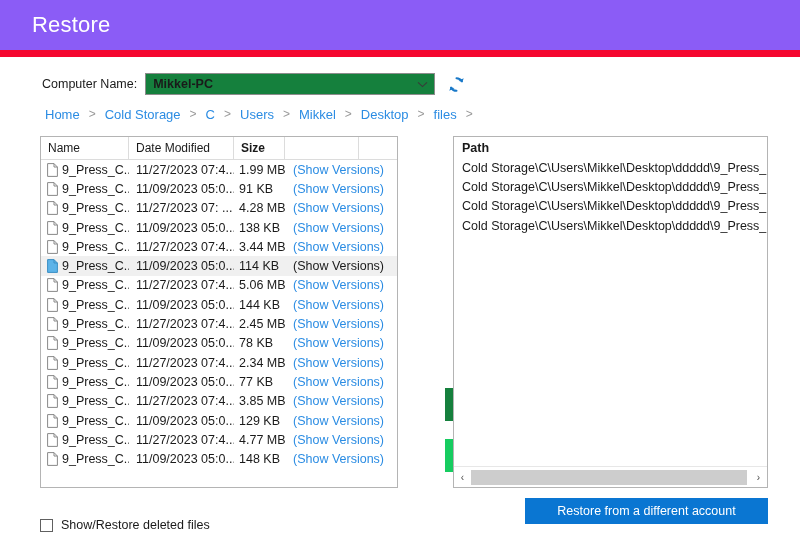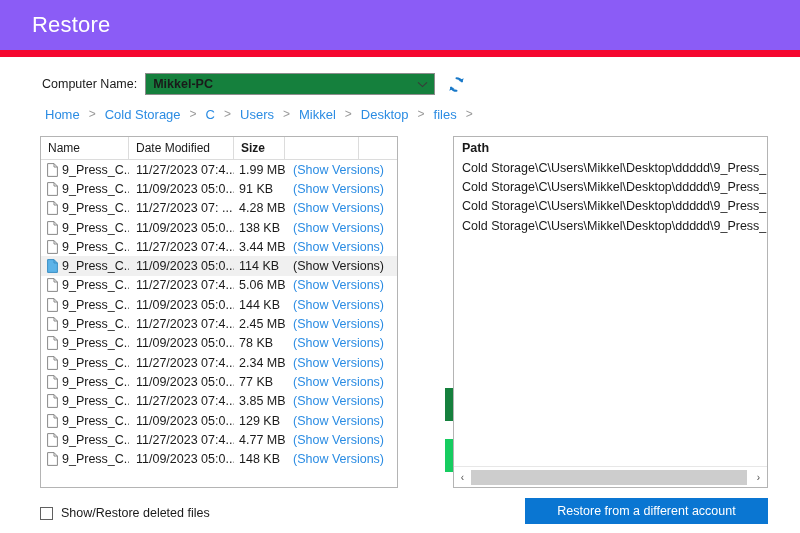--- a/index.html
+++ b/index.html
@@ -290,21 +290,21 @@
   .bottom {
     position: absolute;
     left: 0;
     top: 498px;
     width: 800px;
     height: 35px;
   }
   .chk-wrap {
     position: absolute;
     left: 40px;
-    top: 8px;
+    top: 20px;
     display: flex;
     align-items: center;
     cursor: pointer;
   }
   .chk-box {
     width: 13px;
     height: 13px;
     border: 1px solid #606060;
     background: #ffffff;
     box-sizing: border-box;

